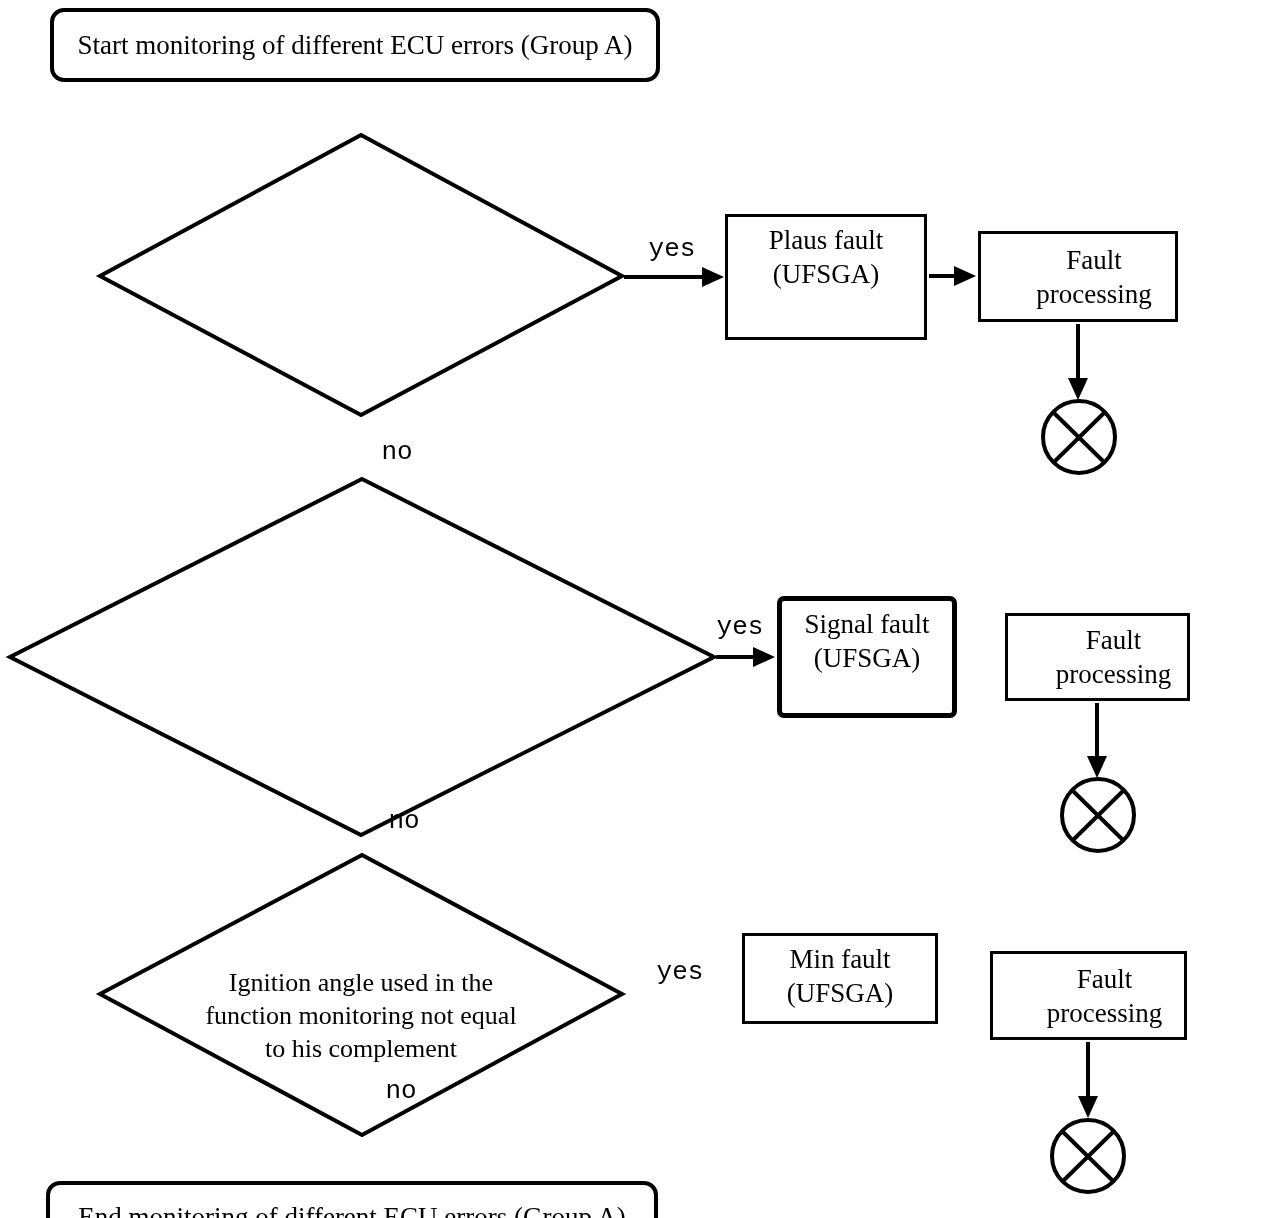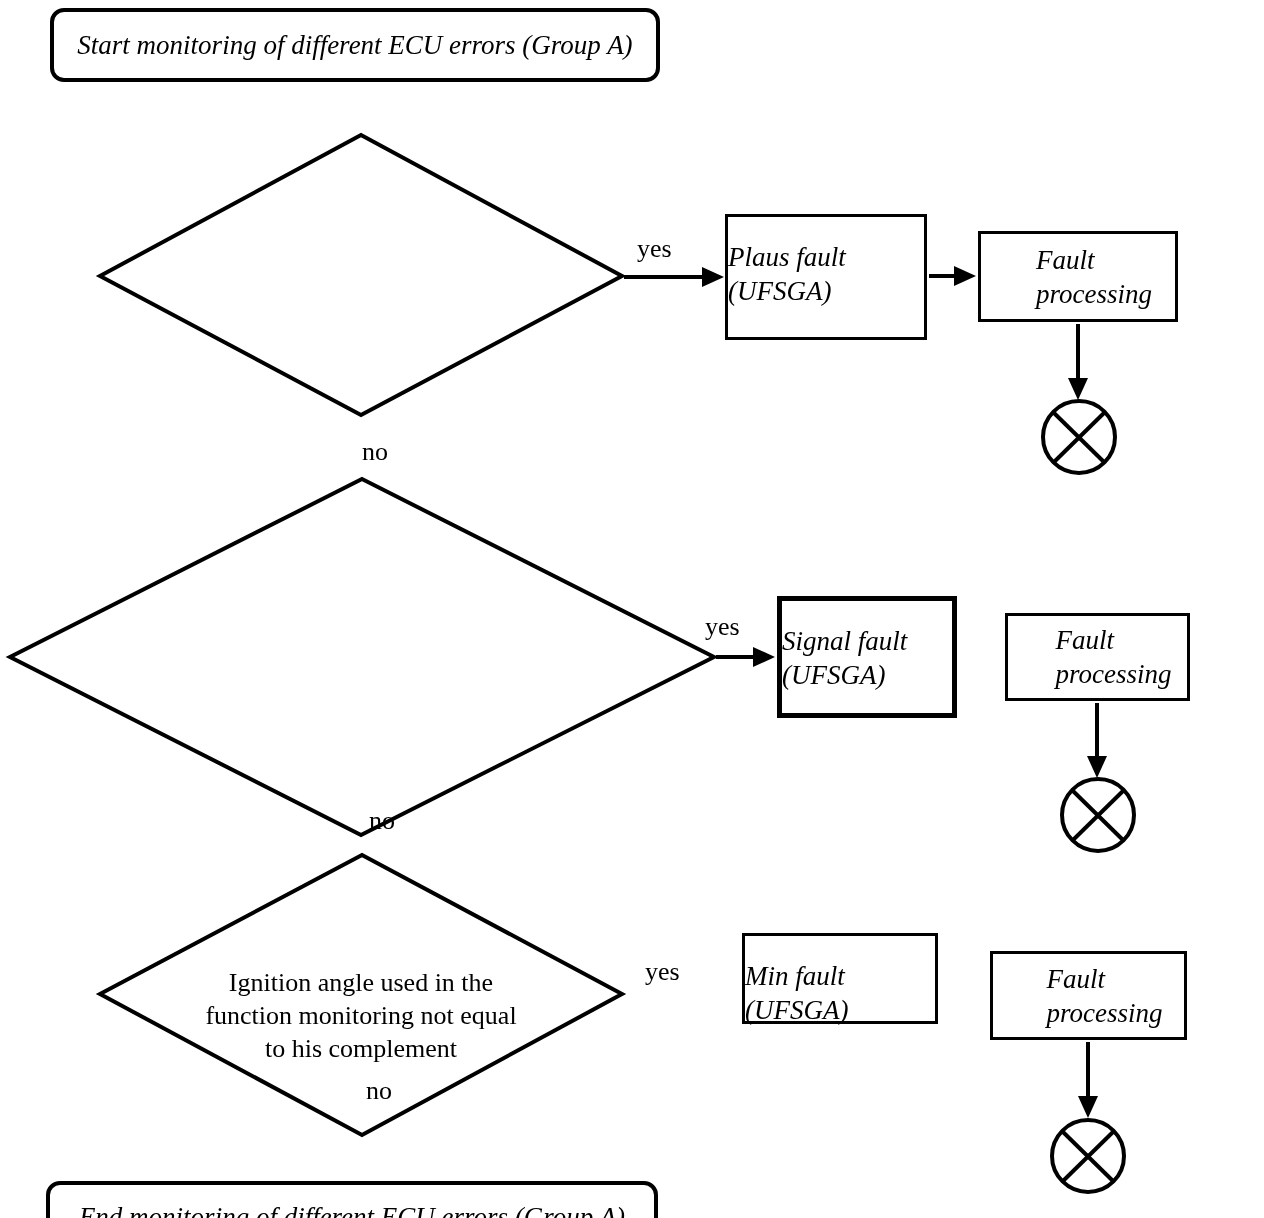--- a/index.html
+++ b/index.html
@@ -24,57 +24,57 @@
   #shapes line, #shapes circle, #shapes polygon.diamond {
     stroke: #000000;
     stroke-width: 4;
   }
   #shapes polygon.diamond, #shapes circle { fill: #ffffff; }
   #shapes polygon.arrowhead { fill: #000000; stroke: none; }
   .box {
     position: absolute;
     border: 3px solid #000000;
     background: #ffffff;
-    text-align: left;
+    text-align: center;
     white-space: pre-line;
-    font-style: italic;
   }
   .terminator {
     border-width: 4px;
     border-radius: 14px;
     display: flex;
     align-items: center;
     justify-content: center;
     font-size: 27px;
   }
   .process {
     font-size: 27px;
     line-height: 34px;
   }
-  .process.text-top { padding-top: 23px; }
+  .process.text-top { padding-top: 6px; }
   .process.text-center {
     display: flex;
     align-items: center;
     justify-content: center;
     padding-left: 32px;
   }
-  .thickborder { border-width: 5px; }
+  .thickborder { border-width: 5px; border-radius: 7px; }
   .dtext {
     position: absolute;
     text-align: center;
     font-size: 26px;
     line-height: 33px;
     white-space: pre-line;
   }
   .lbl {
     position: absolute;
     width: 70px;
-    text-align: left;
+    text-align: center;
     font-size: 26px;
     line-height: 30px;
+    font-family: Liberation Mono, monospace;
   }
 </style>
 </head>
 <body>
 
 <div id="canvas">
 
   <svg id="shapes" width="1264" height="1218" viewBox="0 0 1264 1218">
 
     <polygon class="diamond" points="361,135 622,276 361,415 100,276"></polygon>

